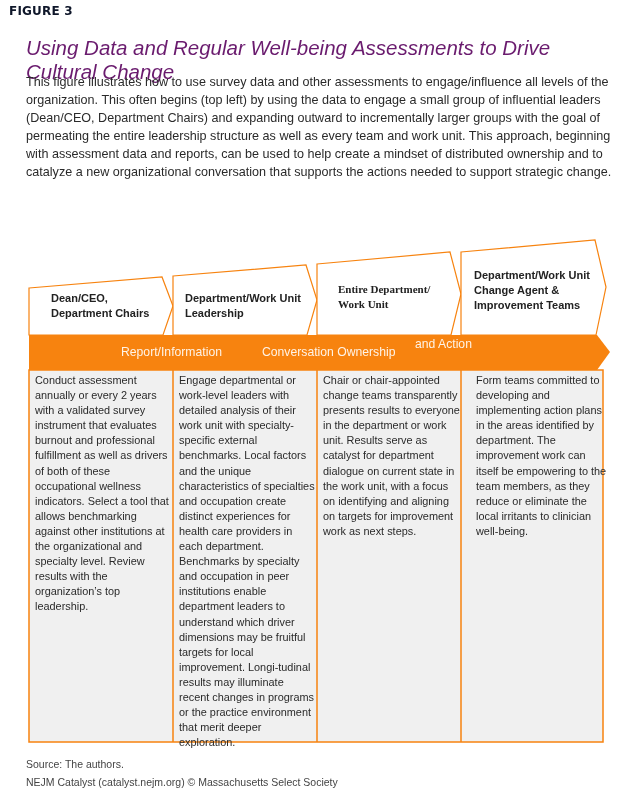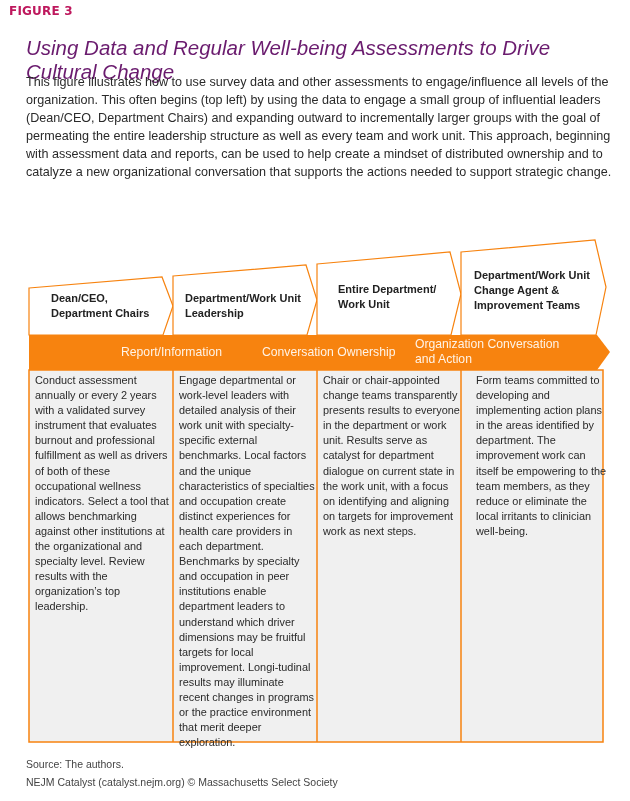--- a/index.html
+++ b/index.html
@@ -1,17 +1,17 @@
 <!DOCTYPE html>
 <html><head>
 <meta charset="utf-8">
 <style>
   html, body { margin: 0; padding: 0; background: #ffffff; }
   body { width: 630px; height: 801px; position: relative; overflow: hidden; font-family: "Liberation Sans", sans-serif; color: #222; }
-  .fig-label { position: absolute; left: 9px; top: 4px; font-size: 12px; font-weight: bold; color: #be185d; letter-spacing: 0.2px; font-family: "DejaVu Sans", sans-serif; }
+  .fig-label { position: absolute; left: 9px; top: 4px; font-size: 12px; font-weight: bold; color: #0f172a; letter-spacing: 0.2px; font-family: "DejaVu Sans", sans-serif; }
   .title { position: absolute; left: 26px; top: 36px; width: 590px; font-size: 20.5px; line-height: 24px; color: #6a1b6e; font-family: "Liberation Sans", sans-serif; font-style: italic; }
   .desc { position: absolute; left: 26px; top: 73px; width: 590px; font-size: 12.6px; line-height: 18px; color: #2a2a2a; }
   svg.diagram { position: absolute; left: 0; top: 0; }
   .hdr { position: absolute; font-size: 11px; font-weight: bold; line-height: 15px; color: #222; }
   .band-label { position: absolute; font-size: 12.2px; line-height: 15px; color: #fff3e6; }
   .cell { position: absolute; top: 373px; font-size: 10.9px; line-height: 15.1px; color: #2a2a2a; }
   .source { position: absolute; left: 26px; top: 758px; font-size: 10.5px; color: #444; }
   .footer { position: absolute; left: 26px; top: 776px; font-size: 10.5px; color: #444; }
 </style>
 </head>
@@ -41,38 +41,37 @@
 </svg>
 
 <div class="hdr" style="left:51px; top:291px;">
   <div>Dean/CEO,</div>
   <div>Department Chairs</div>
 </div>
 <div class="hdr" style="left:185px; top:291px;">
   <div>Department/Work Unit</div>
   <div>Leadership</div>
 </div>
-<div class="hdr" style="left:338px; top:282px;">
+<div class="hdr" style="left:338px; top:282px;font-family:Liberation Serif, serif;">
   <div>Entire Department/</div>
   <div>Work Unit</div>
 </div>
 <div class="hdr" style="left:474px; top:268px;">
   <div>Department/Work Unit</div>
   <div>Change Agent &amp;</div>
   <div>Improvement Teams</div>
 </div>
 
 <div class="band-label" style="left:121px; top:345px;text-align:center;">
   <span>Report/Information</span>
 </div>
 <div class="band-label" style="left:262px; top:345px;">
   <span>Conversation Ownership</span>
 </div>
 <div class="band-label" style="left:415px; top:337px;">
-  <div>Organization Conversation</div>
   <div>and Action</div>
 </div>
 
 <div class="cell" style="left:35px; width:136px;">Conduct assessment annually or every 2 years with a validated survey instrument that evaluates burnout and professional fulfillment as well as drivers of both of these occupational wellness indicators. Select a tool that allows benchmarking against other institutions at the organizational and specialty level. Review results with the organization’s top leadership.</div>
 <div class="cell" style="left:179px; width:137px;">Engage departmental or work-level leaders with detailed analysis of their work unit with specialty-specific external benchmarks. Local factors and the unique characteristics of specialties and occupation create distinct experiences for health care providers in each department. Benchmarks by specialty and occupation in peer institutions enable department leaders to understand which driver dimensions may be fruitful targets for local improvement.  Longi-tudinal results may illuminate recent changes in programs or the practice environment that merit deeper exploration.</div>
 <div class="cell" style="left:323px; width:137px;">Chair or chair-appointed change teams transparently presents results to everyone in the department or work unit. Results serve as catalyst for department dialogue on current state in the work unit, with a focus on identifying and aligning on targets for improvement work as next steps.</div>
 <div class="cell" style="left:476px; width:134px;">Form teams committed to developing and implementing action plans in the areas identified by department. The improvement work can itself be empowering to the team members, as they reduce or eliminate the local irritants to clinician well-being.</div>
 
 <div class="source">Source: The authors.</div>
 <div class="footer">NEJM Catalyst (catalyst.nejm.org) © Massachusetts Select Society</div>

